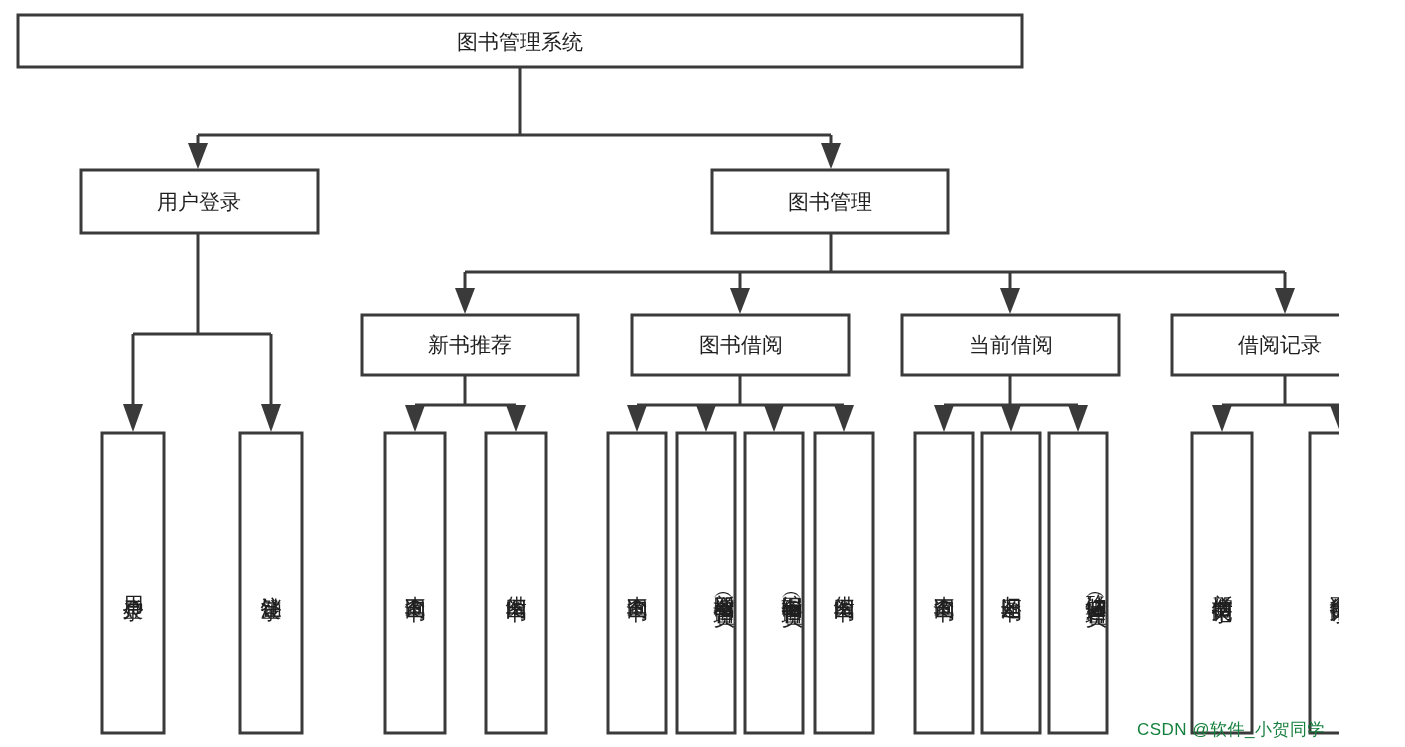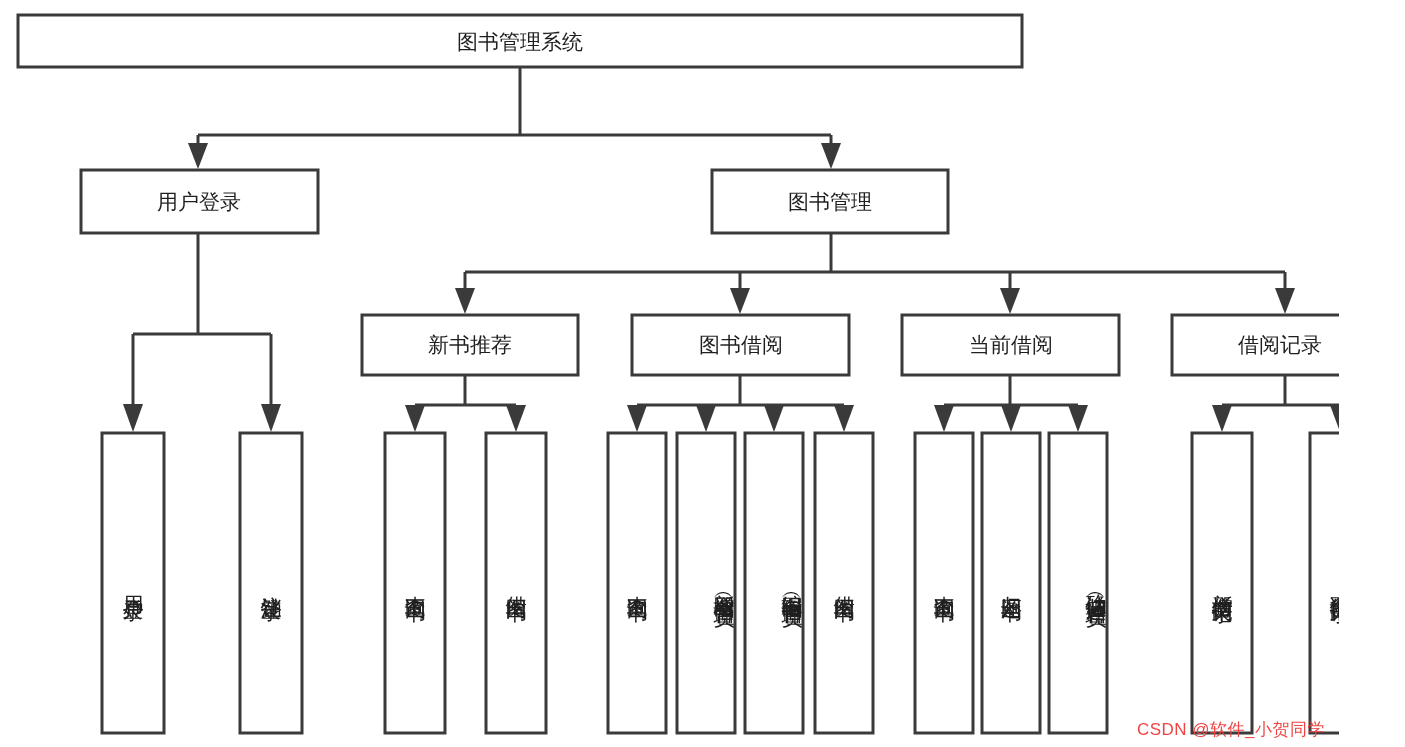--- a/index.html
+++ b/index.html
@@ -61,21 +61,21 @@
     text-align: center;
     pointer-events: none;
     user-select: none;
   }
   .watermark {
     position: absolute;
     right: 14px;
     bottom: 6px;
     font-family: "Liberation Sans", "DejaVu Sans", sans-serif;
     font-size: 17px;
-    color: #ef4444;
+    color: #15803d;
     letter-spacing: 0.5px;
     user-select: none;
   }
 </style>
 </head>
 <body>
 
 <div id="diagram-root">
 
   <svg class="diagram-canvas" viewBox="0 0 1405 747" xmlns="http://www.w3.org/2000/svg">

